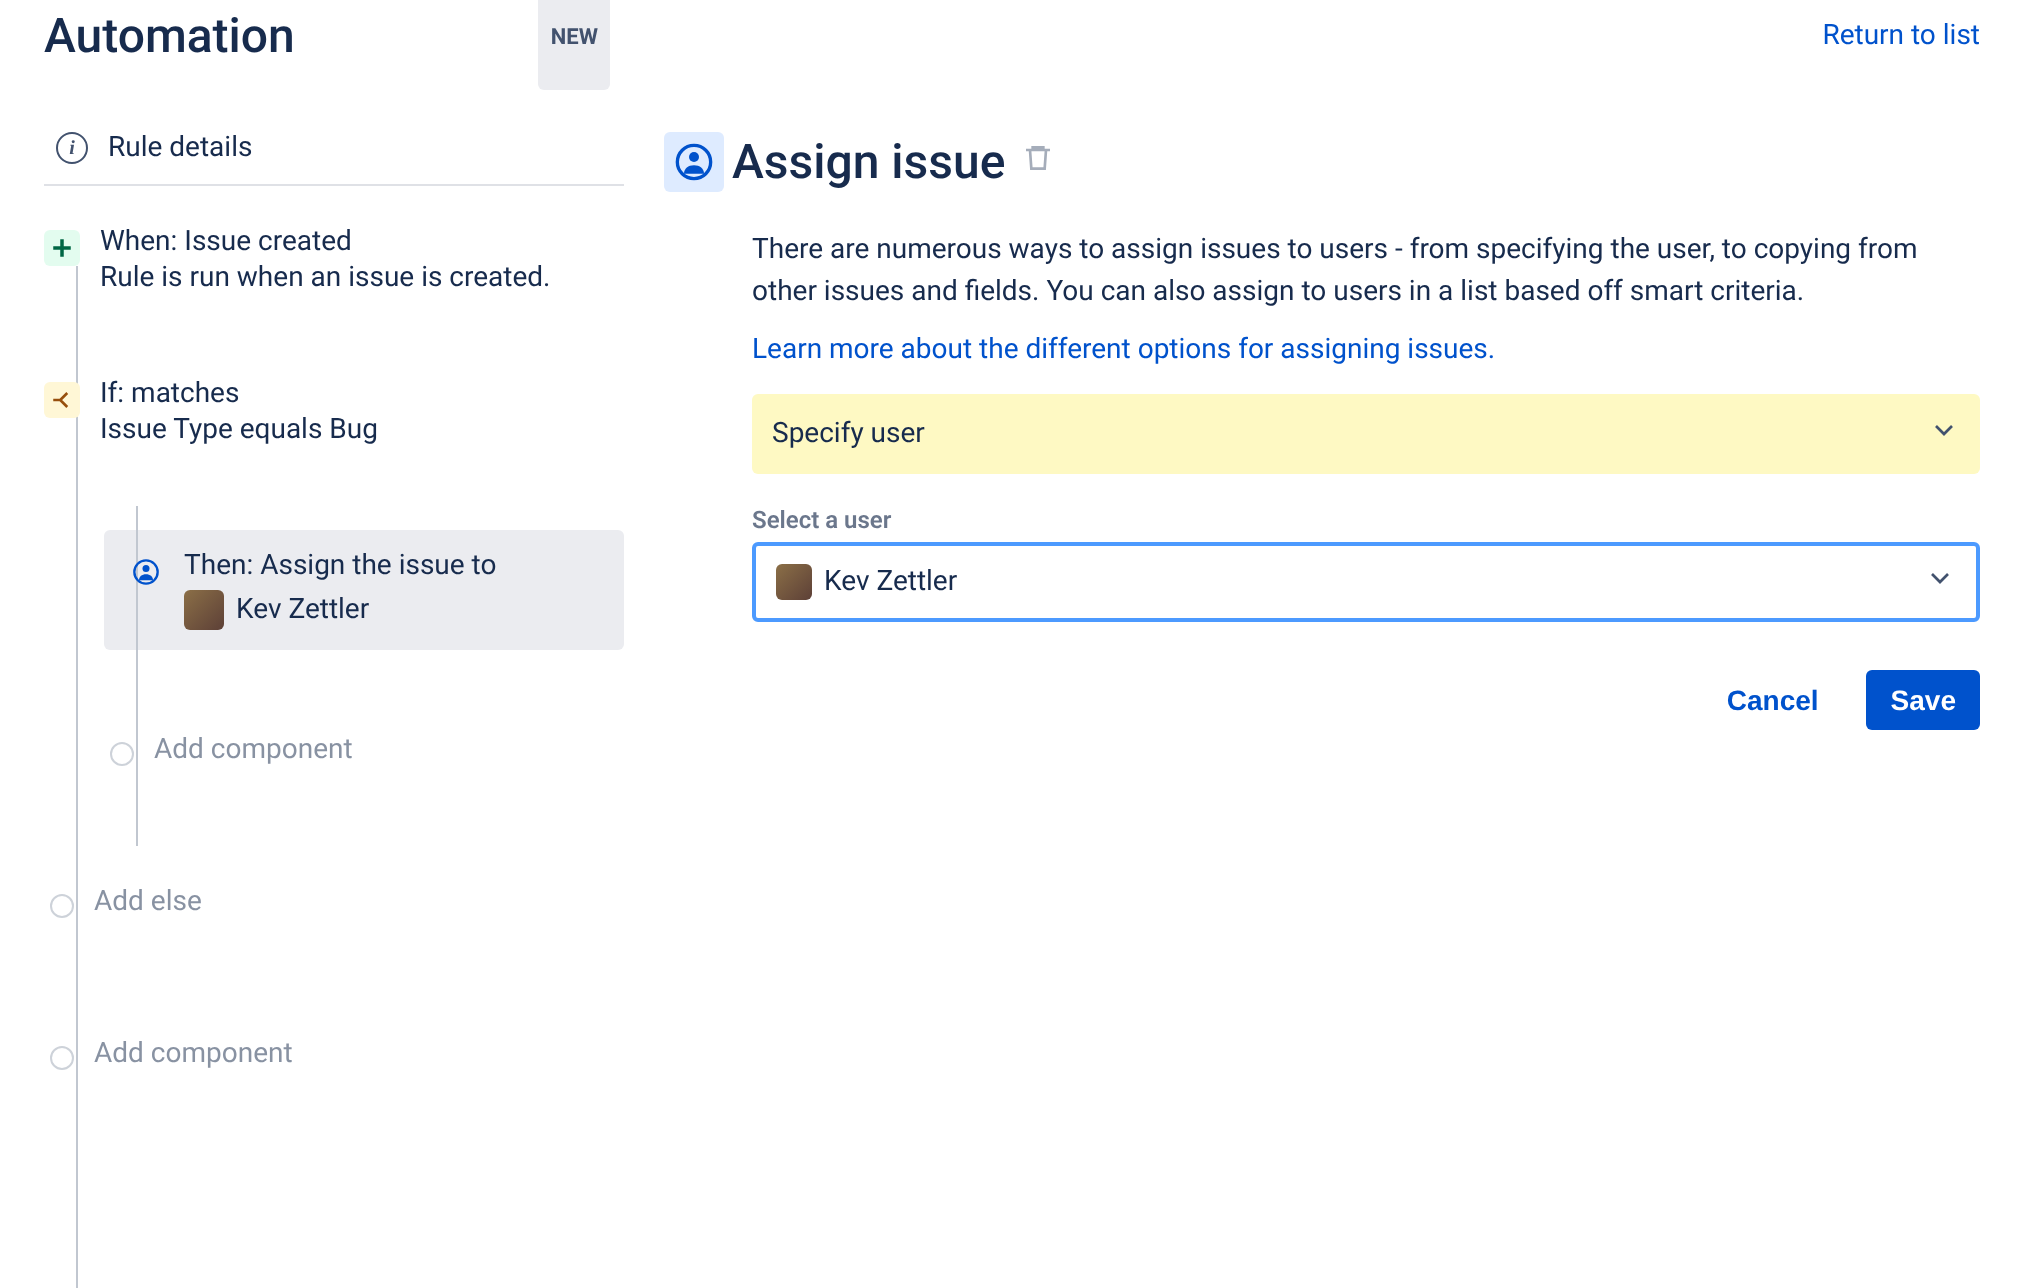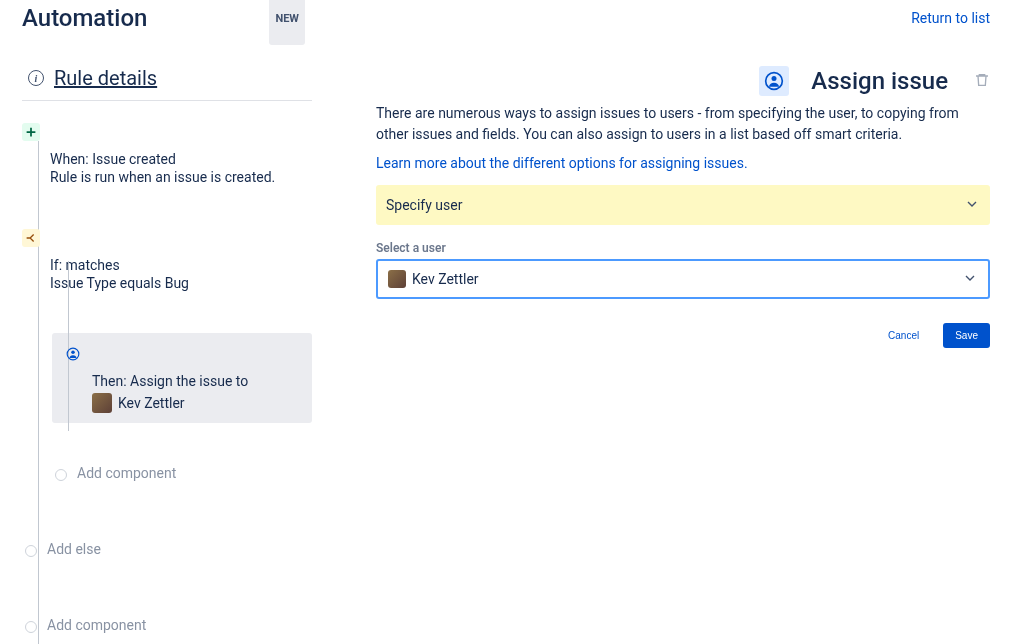--- a/index.html
+++ b/index.html
@@ -81,22 +81,21 @@
       align-items: center;
       justify-content: center;
       font-size: 10px;
       font-weight: bold;
       color: #42526E;
       font-style: italic;
       font-family: Georgia, serif;
     }
     .rule-details-label {
       color: #172B4D;
-      font-size: 20px;
-      text-decoration: underline;
+      font-size: 14px;
     }
     .flow {
       position: relative;
     }
     .flow-line {
       position: absolute;
       left: 16px;
       width: 1px;
       background: #C1C7D0;
     }
@@ -124,21 +123,20 @@
     .icon-yellow {
       background: #FFF7D6;
       color: #974F0C;
     }
     .step-icon svg {
       width: 14px;
       height: 14px;
     }
     .step-content {
       flex: 1;
-      margin-top: 30px;
     }
     .step-title {
       font-size: 14px;
       color: #172B4D;
       margin-bottom: 2px;
     }
     .step-subtitle {
       font-size: 14px;
       color: #172B4D;
     }
@@ -193,23 +191,22 @@
       color: #6B778C;
       font-size: 14px;
     }
     .main-panel {
       flex: 1;
       padding: 30px 30px 0 0;
     }
     .panel-header {
       display: flex;
       align-items: center;
-      gap: 22px;
-      margin-bottom: 7px;
-      justify-content: flex-end;
+      gap: 4px;
+      margin-bottom: 19px;
     }
     .panel-icon-box {
       width: 30px;
       height: 30px;
       background: #DEEBFF;
       border-radius: 3px;
       display: flex;
       align-items: center;
       justify-content: center;
     }
@@ -281,22 +278,22 @@
     }
     .actions {
       display: flex;
       justify-content: flex-end;
       gap: 12px;
       margin-top: 24px;
     }
     .btn {
       padding: 7px 12px;
       border-radius: 3px;
-      font-size: 10px;
-      font-weight: 400;
+      font-size: 14px;
+      font-weight: 700;
       cursor: pointer;
       border: none;
     }
     .btn-cancel {
       background: transparent;
       color: #0052CC;
     }
     .btn-primary {
       background: #0052CC;
       color: #fff;

